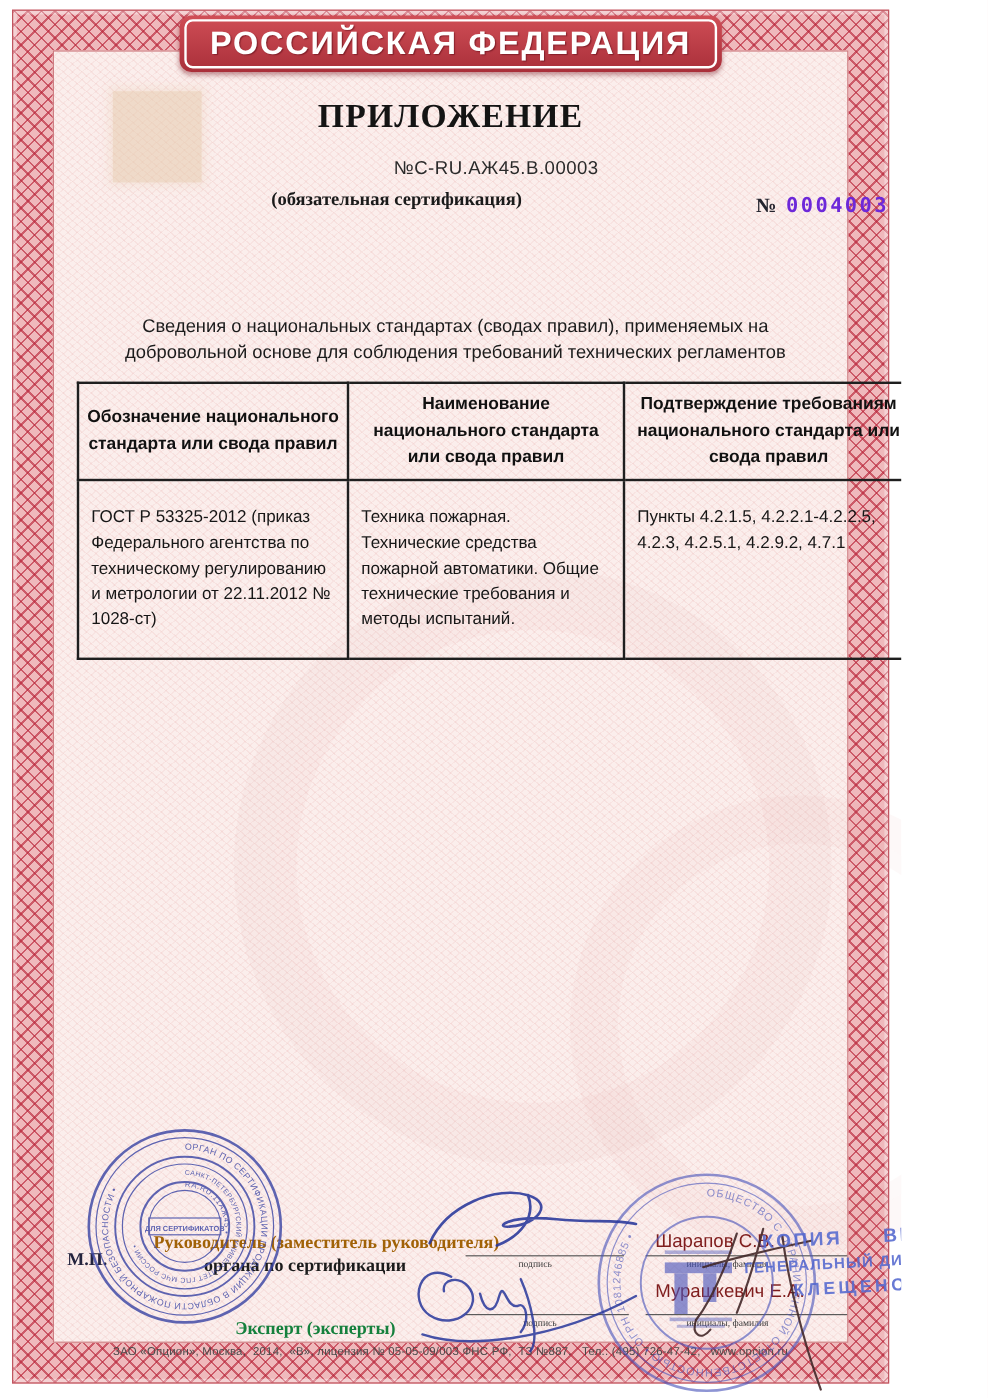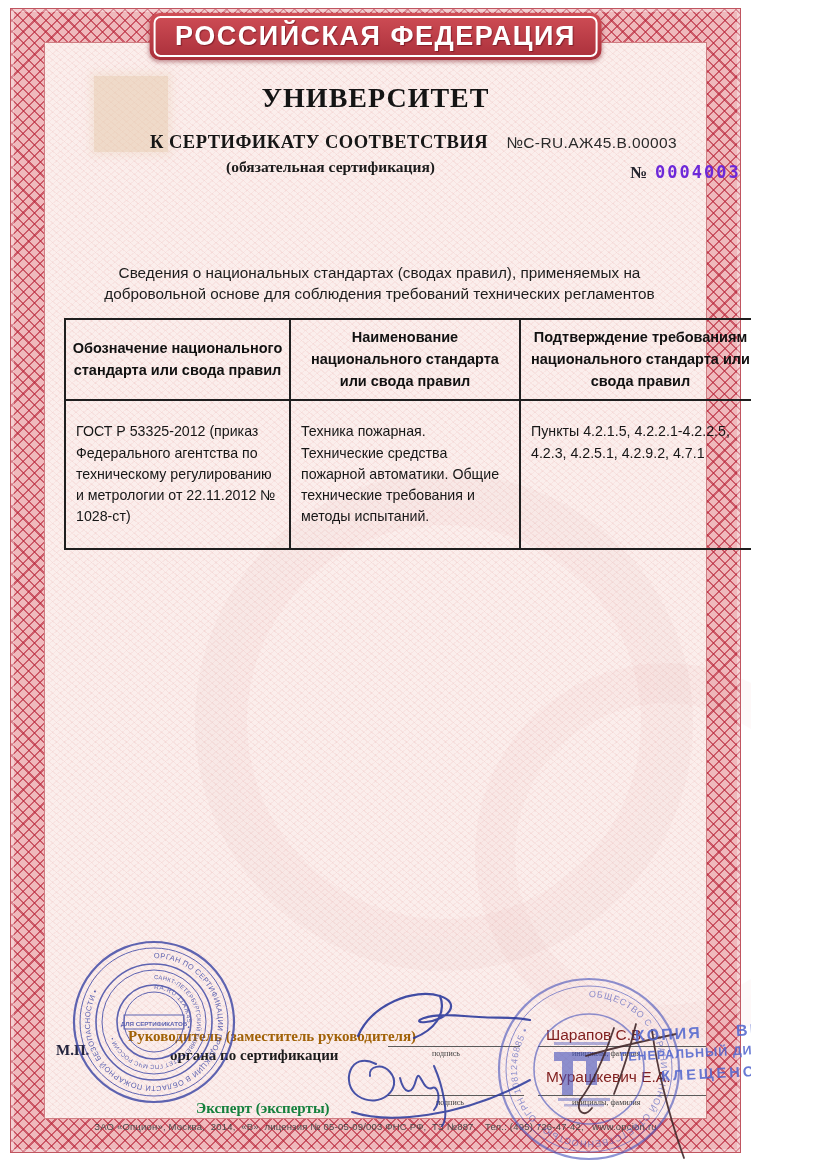--- a/index.html
+++ b/index.html
@@ -135,24 +135,23 @@
   <div class="inner-page">
     <div class="rosette r1"></div>
     <div class="rosette r2"></div>
   </div>
   <div class="beige-square"></div>
 
   <div class="banner">
     <div class="banner-inner">РОССИЙСКАЯ ФЕДЕРАЦИЯ</div>
   </div>
 
-  <div class="doc-title">УНИВЕРСИТЕТ</div>
+  <div class="doc-title">ПРИЛОЖЕНИЕ</div>
 
   <div class="subtitle-row">
-    <span class="subtitle-main">К СЕРТИФИКАТУ СООТВЕТСТВИЯ</span>
     <span class="subtitle-number">№С-RU.АЖ45.В.00003</span>
   </div>
 
   <div class="cert-type">(обязательная сертификация)</div>
 
   <div class="form-number">
     <span class="nsign">№</span><span class="digits">0004003</span>
   </div>
 
   <div class="intro">Сведения о национальных стандартах (сводах правил), применяемых на добровольной основе для соблюдения требований технических регламентов</div>

